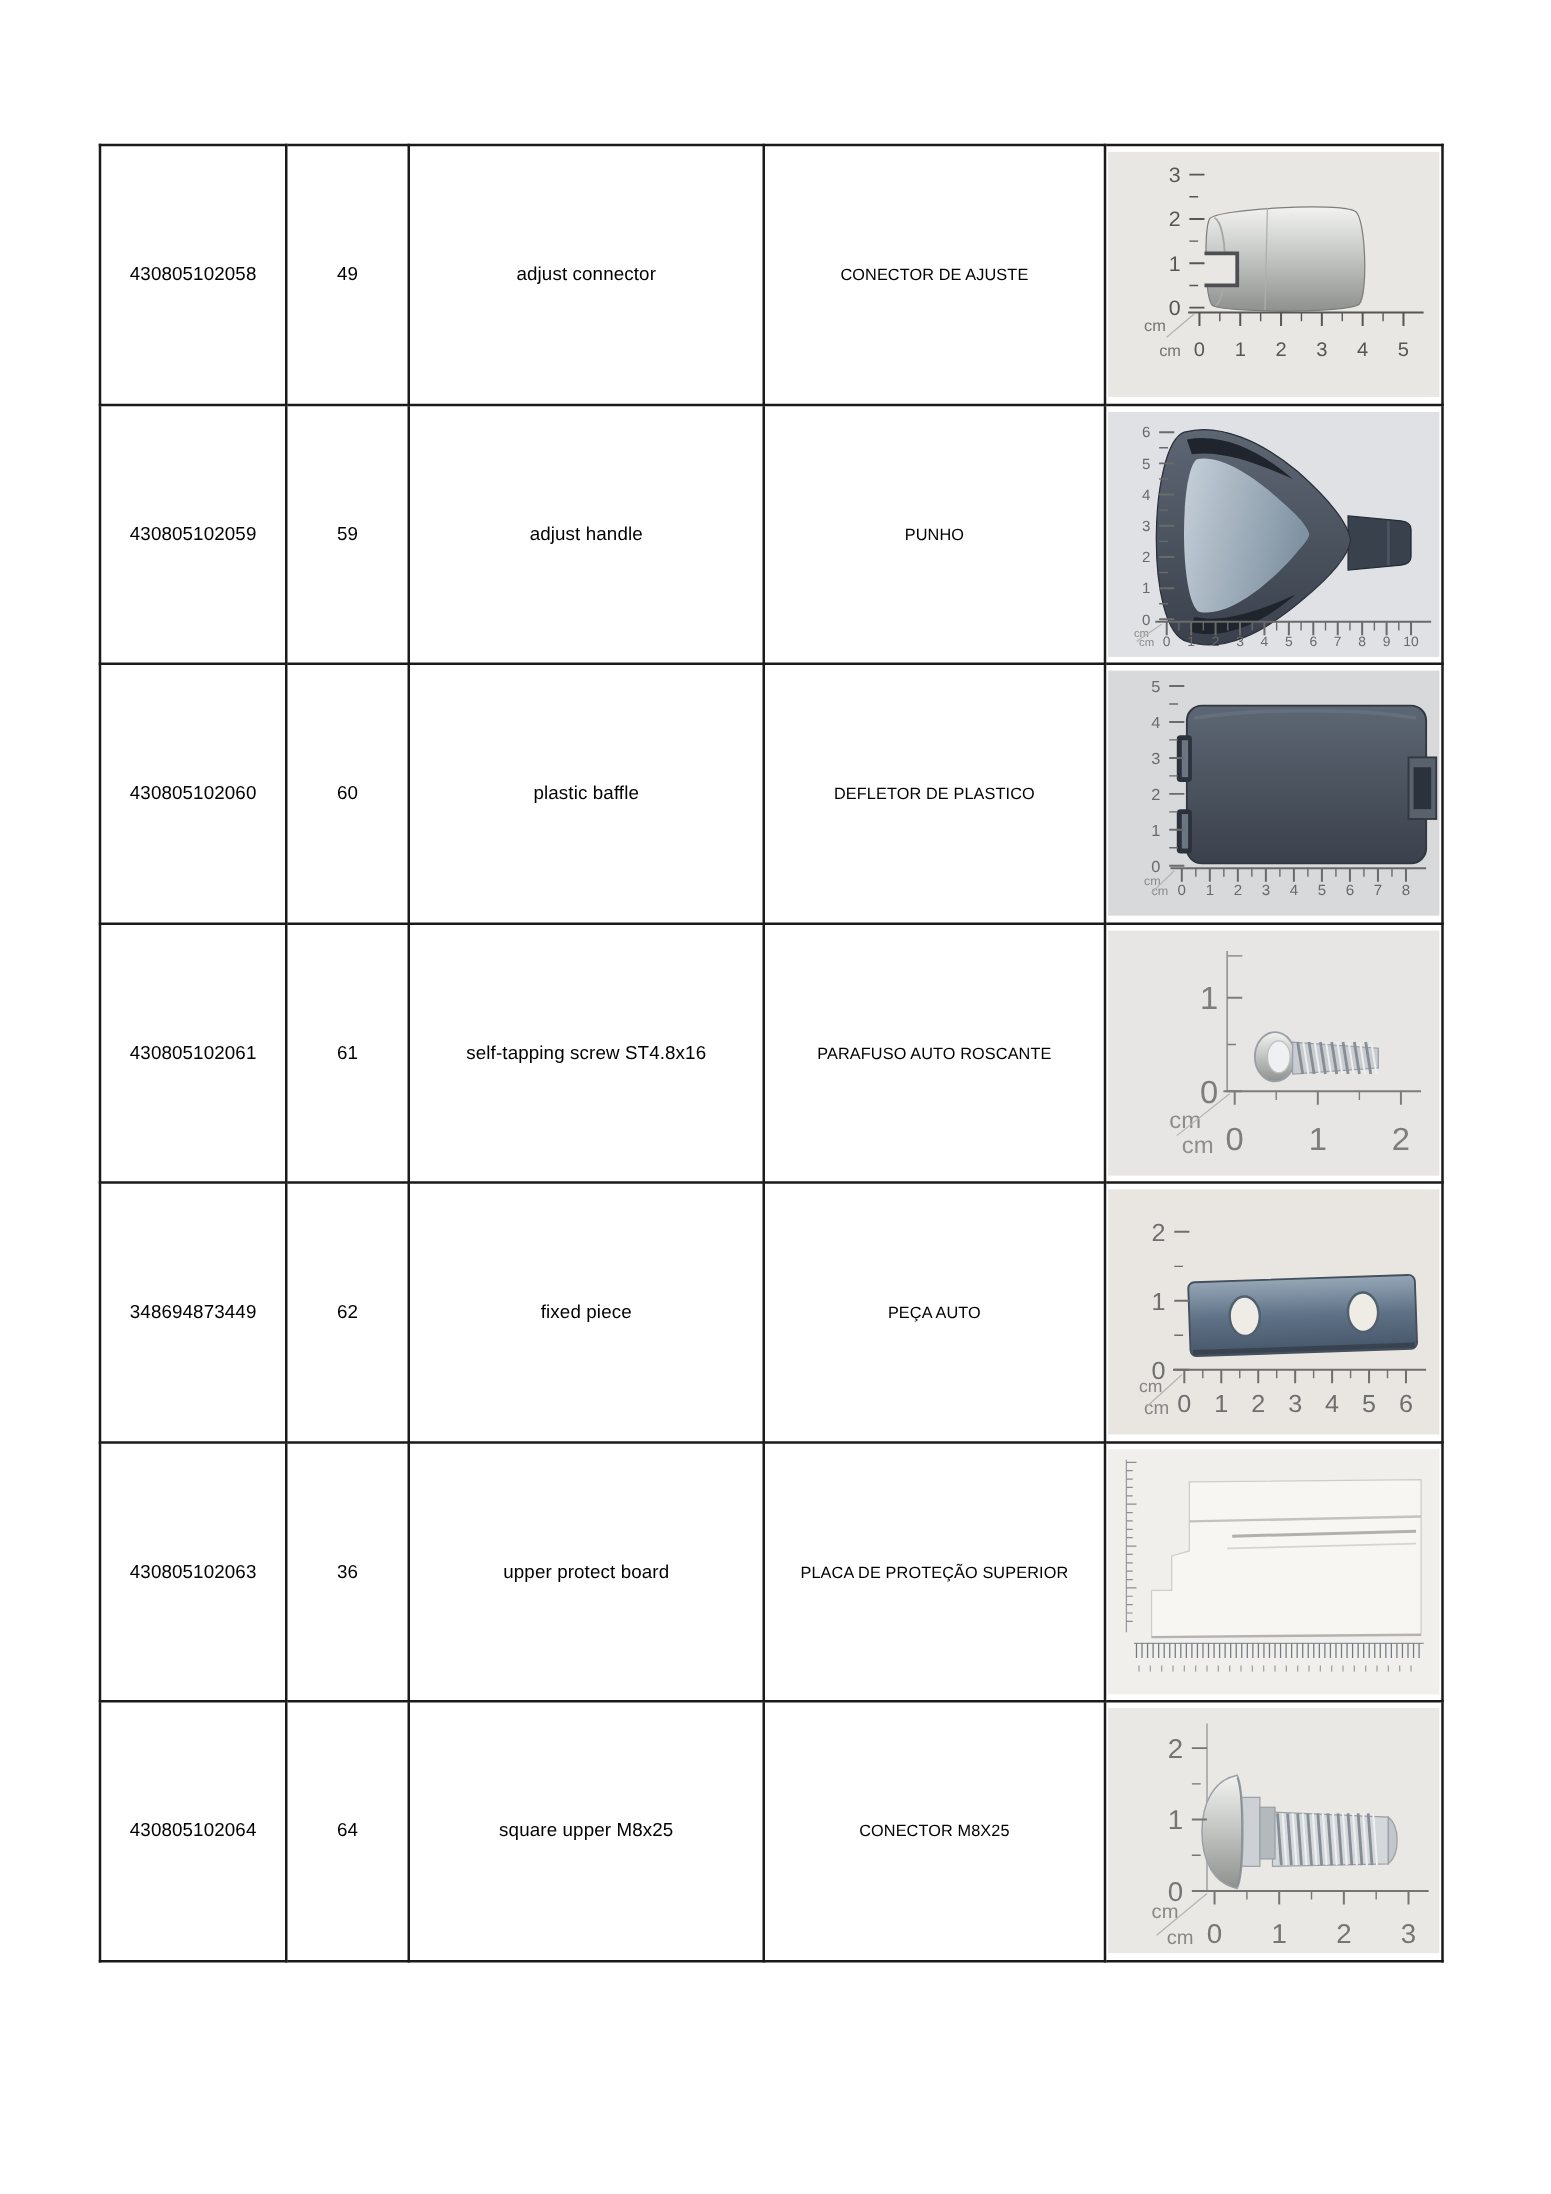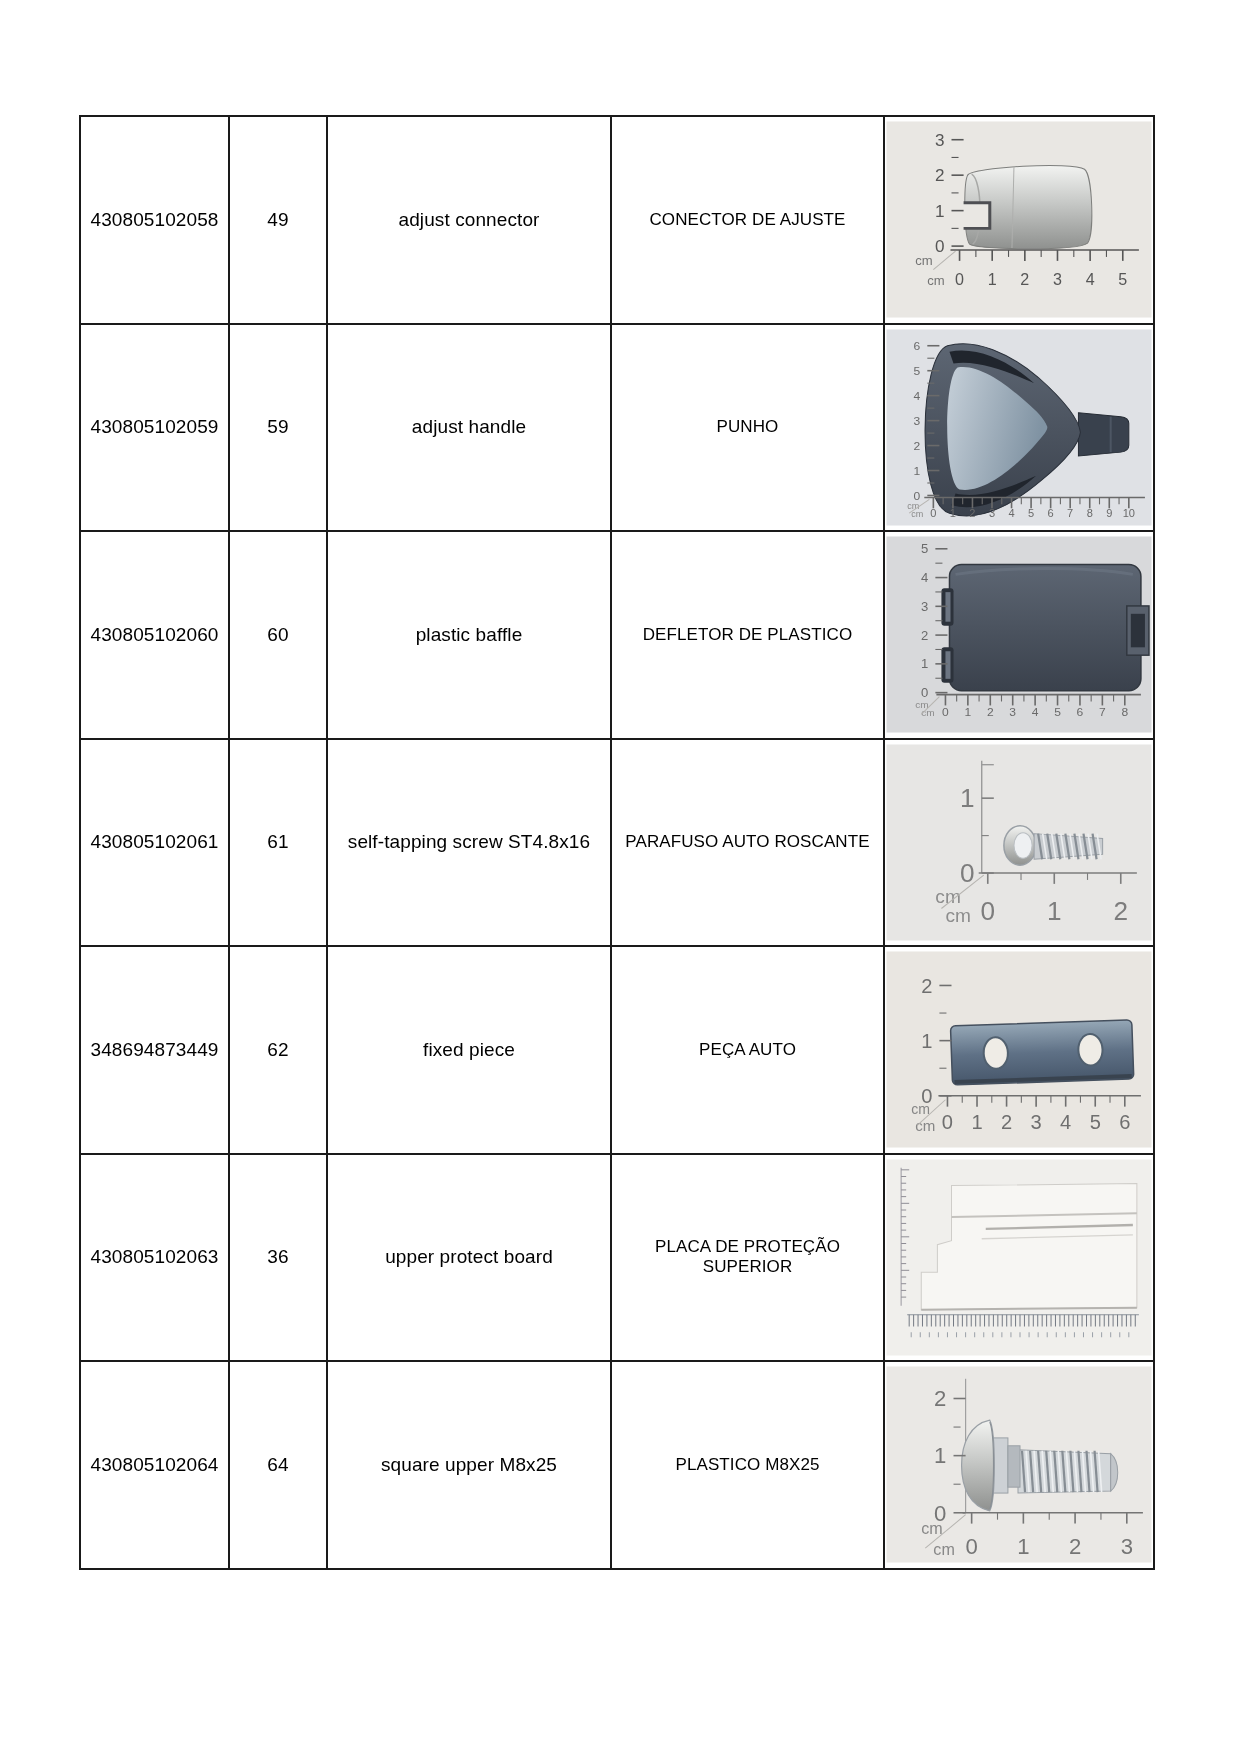--- a/index.html
+++ b/index.html
@@ -10,22 +10,22 @@
   .page{position:absolute;inset:0;background:#ffffff;}
   table.parts{
     position:absolute;left:79px;top:115px;width:1074px;
     border-collapse:collapse;table-layout:fixed;
   }
   table.parts td{
     border:2px solid #1a1a1a;
     text-align:center;vertical-align:middle;
     padding:0;height:205.5px;overflow:hidden;
   }
-  td.c1,td.c2,td.c3{font-size:19px;letter-spacing:0.1px;}
-  td.c4{font-size:17px;letter-spacing:0.1px;}
+  td.c1,td.c2,td.c3{font-size:15px;letter-spacing:0.1px;}
+  td.c4{font-size:13px;letter-spacing:0.1px;}
   td.photo-cell{padding:3px;}
   td.photo-cell svg.photo{display:block;width:100%;height:199px;}
   svg text{font-family:"Liberation Sans", sans-serif;}
 </style>
 </head>
 <body>
 
 <div class="page">
   <table class="parts">
     <colgroup>
@@ -551,21 +551,21 @@
               <line x1="224" y1="177" x2="224" y2="182" stroke="#9aa0a8" stroke-width="1"></line>
               <line x1="233" y1="177" x2="233" y2="182" stroke="#9aa0a8" stroke-width="1"></line>
               <line x1="242" y1="177" x2="242" y2="182" stroke="#9aa0a8" stroke-width="1"></line>
             </svg>
           </td>
         </tr>
         <tr>
           <td class="c1">430805102064</td>
           <td class="c2">64</td>
           <td class="c3">square upper M8x25</td>
-          <td class="c4">PLASTICO M8X25</td>
+          <td class="c4">CONECTOR M8X25</td>
           <td class="c5 photo-cell">
             <svg class="photo" viewBox="0 0 266 202" preserveAspectRatio="none" xmlns="http://www.w3.org/2000/svg">
               <defs>
                 <linearGradient id="sil6" x1="0" y1="0" x2="0" y2="1">
                   <stop offset="0" stop-color="#f2f3f1"></stop>
                   <stop offset="0.45" stop-color="#c6c8c6"></stop>
                   <stop offset="1" stop-color="#8f918f"></stop>
                 </linearGradient>
                 <linearGradient id="dk6" x1="0" y1="0" x2="0" y2="1">
                   <stop offset="0" stop-color="#5d6673"></stop>

